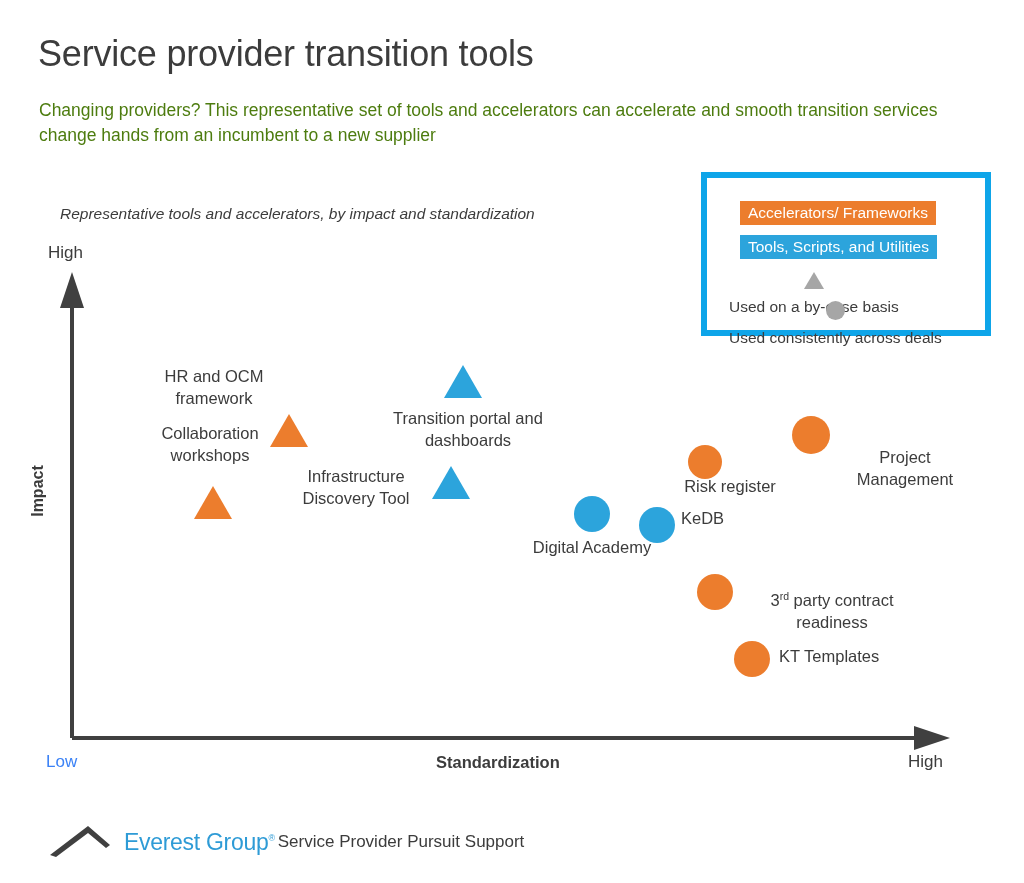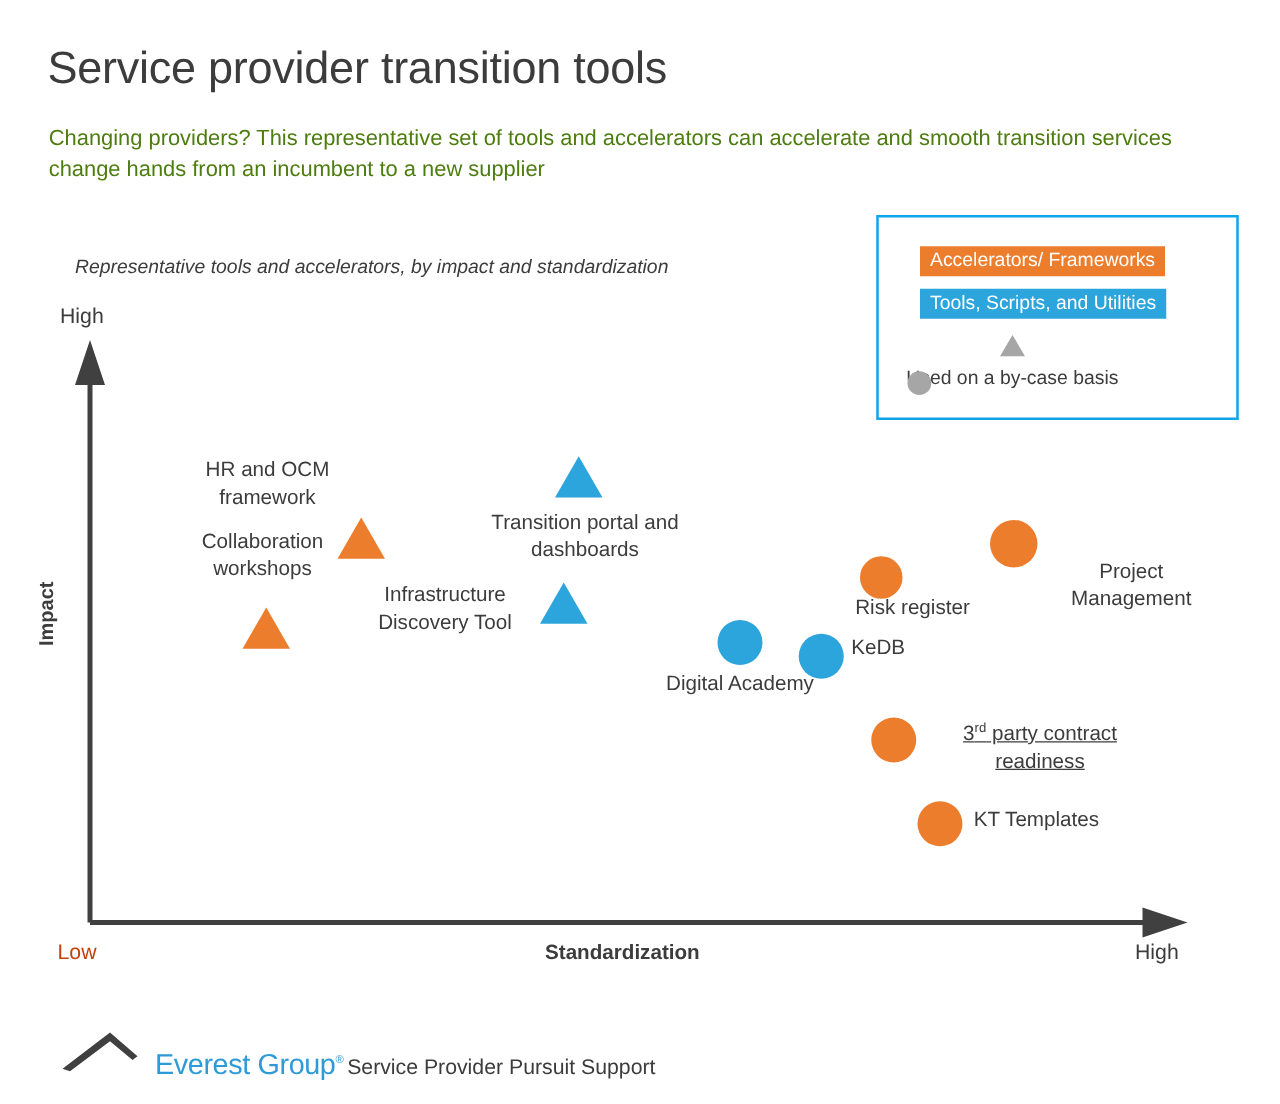--- a/index.html
+++ b/index.html
@@ -82,21 +82,21 @@
     font-weight: bold;
     color: #3c3c3c;
     transform: rotate(-90deg);
     transform-origin: center center;
   }
   #x-axis-low-label {
     position: absolute;
     left: 46px;
     top: 592px;
     font-size: 17px;
-    color: #c2410c;
+    color: #3b82f6;
   }
   #x-axis-title {
     position: absolute;
     left: 436px;
     top: 593px;
     font-size: 16.5px;
     font-weight: bold;
     color: #3c3c3c;
     white-space: nowrap;
   }
@@ -136,21 +136,21 @@
     line-height: 0;
   }
 
   
   #legend-box {
     position: absolute;
     left: 701px;
     top: 172px;
     width: 290px;
     height: 164px;
-    border: 2px solid #0ea5e9;
+    border: 6px solid #0ea5e9;
     background: #ffffff;
     box-sizing: border-box;
   }
   .legend-chip {
     position: absolute;
     height: 24px;
     line-height: 24px;
     color: #ffffff;
     font-size: 15.5px;
     padding: 0 8px;
@@ -195,21 +195,21 @@
     background: #a6a6a6;
     margin-left: 1px;
   }
 
   
   #footer {
     position: absolute;
     left: 48px;
     top: 820px;
     display: flex;
-    align-items: flex-end;
+    align-items: center;
   }
   #footer-logo-mark {
     margin-right: -2px;
     margin-bottom: 2px;
   }
   #footer-brand {
     font-size: 23px;
     color: #2e9bd6;
     font-weight: 400;
     letter-spacing: -0.3px;
@@ -287,38 +287,39 @@
 
   <div class="point-label" style="left:502px; top:376px; width:180px;">Digital Academy</div>
 
   <div class="point-label" style="left:681px; top:347px; width:70px; text-align:left;">KeDB</div>
 
   <div class="point-label" style="left:640px; top:315px; width:180px;">Risk register</div>
 
   <div class="point-label" style="left:820px; top:286px; width:170px;">Project
 Management</div>
 
-  <div class="point-label" style="left:742px; top:416px; width:180px;text-decoration:underline;"><span>3</span><sup>rd</sup><span> party contract
+  <div class="point-label" style="left:742px; top:429px; width:180px;"><span>3</span><sup>rd</sup><span> party contract
 readiness</span></div>
 
   <div class="point-label" style="left:779px; top:485px; width:180px; text-align:left;">KT Templates</div>
 </div>
 
 <div id="legend-box">
   <div class="legend-chip" id="legend-chip-accelerators" style="background:#EC7D2D;">Accelerators/ Frameworks</div>
 
   <div class="legend-chip" id="legend-chip-tools" style="background:#2CA4DC;">Tools, Scripts, and Utilities</div>
 
   <div class="legend-row" id="legend-row-bycase">
     <span class="legend-glyph-triangle"></span>
     <span class="legend-row-label">Used on a by-case basis</span>
   </div>
 
   <div class="legend-row" id="legend-row-consistent">
     <span class="legend-glyph-circle"></span>
+    <span class="legend-row-label">Used consistently across deals</span>
   </div>
 </div>
 
 <div id="footer">
   <span id="footer-logo-mark">
     <svg width="78" height="38" viewBox="0 0 78 38">
       <path d="M2 35 L40 6 L62 25 L58 28 L40 13 L8 37 Z" fill="#404040"></path>
     </svg>
   </span>
   <span id="footer-brand"><span>Everest Group</span><sup>®</sup></span>

